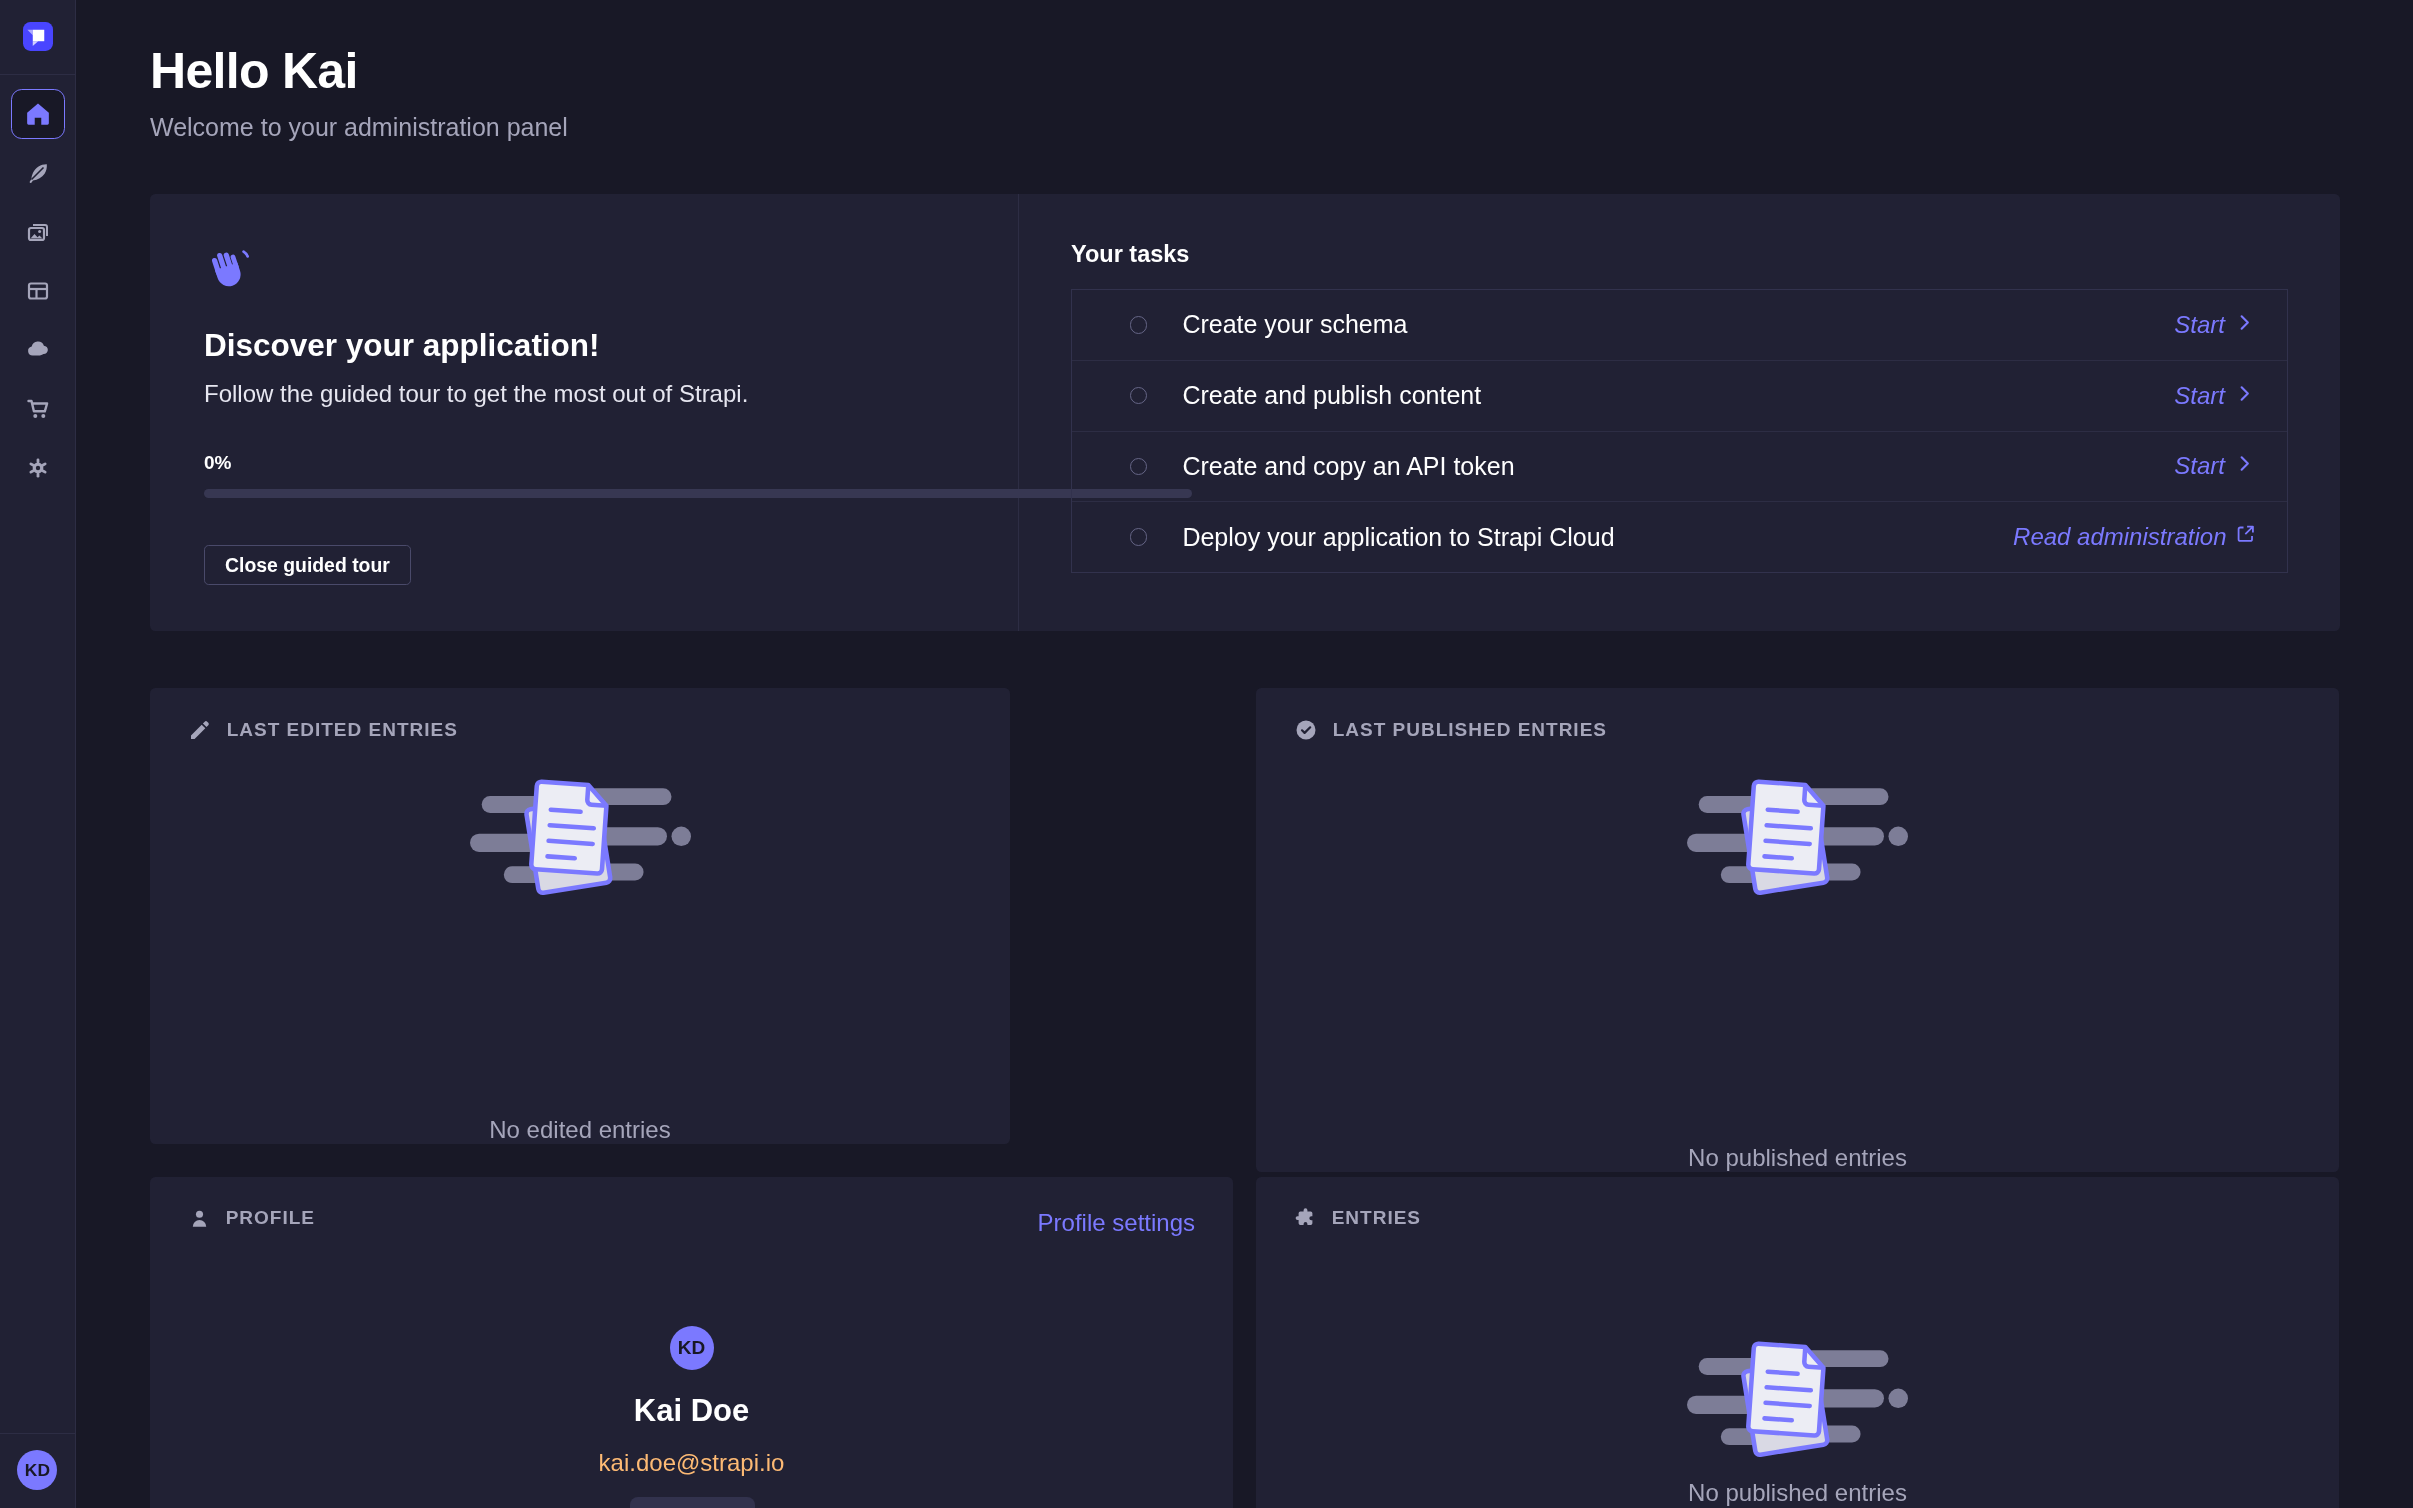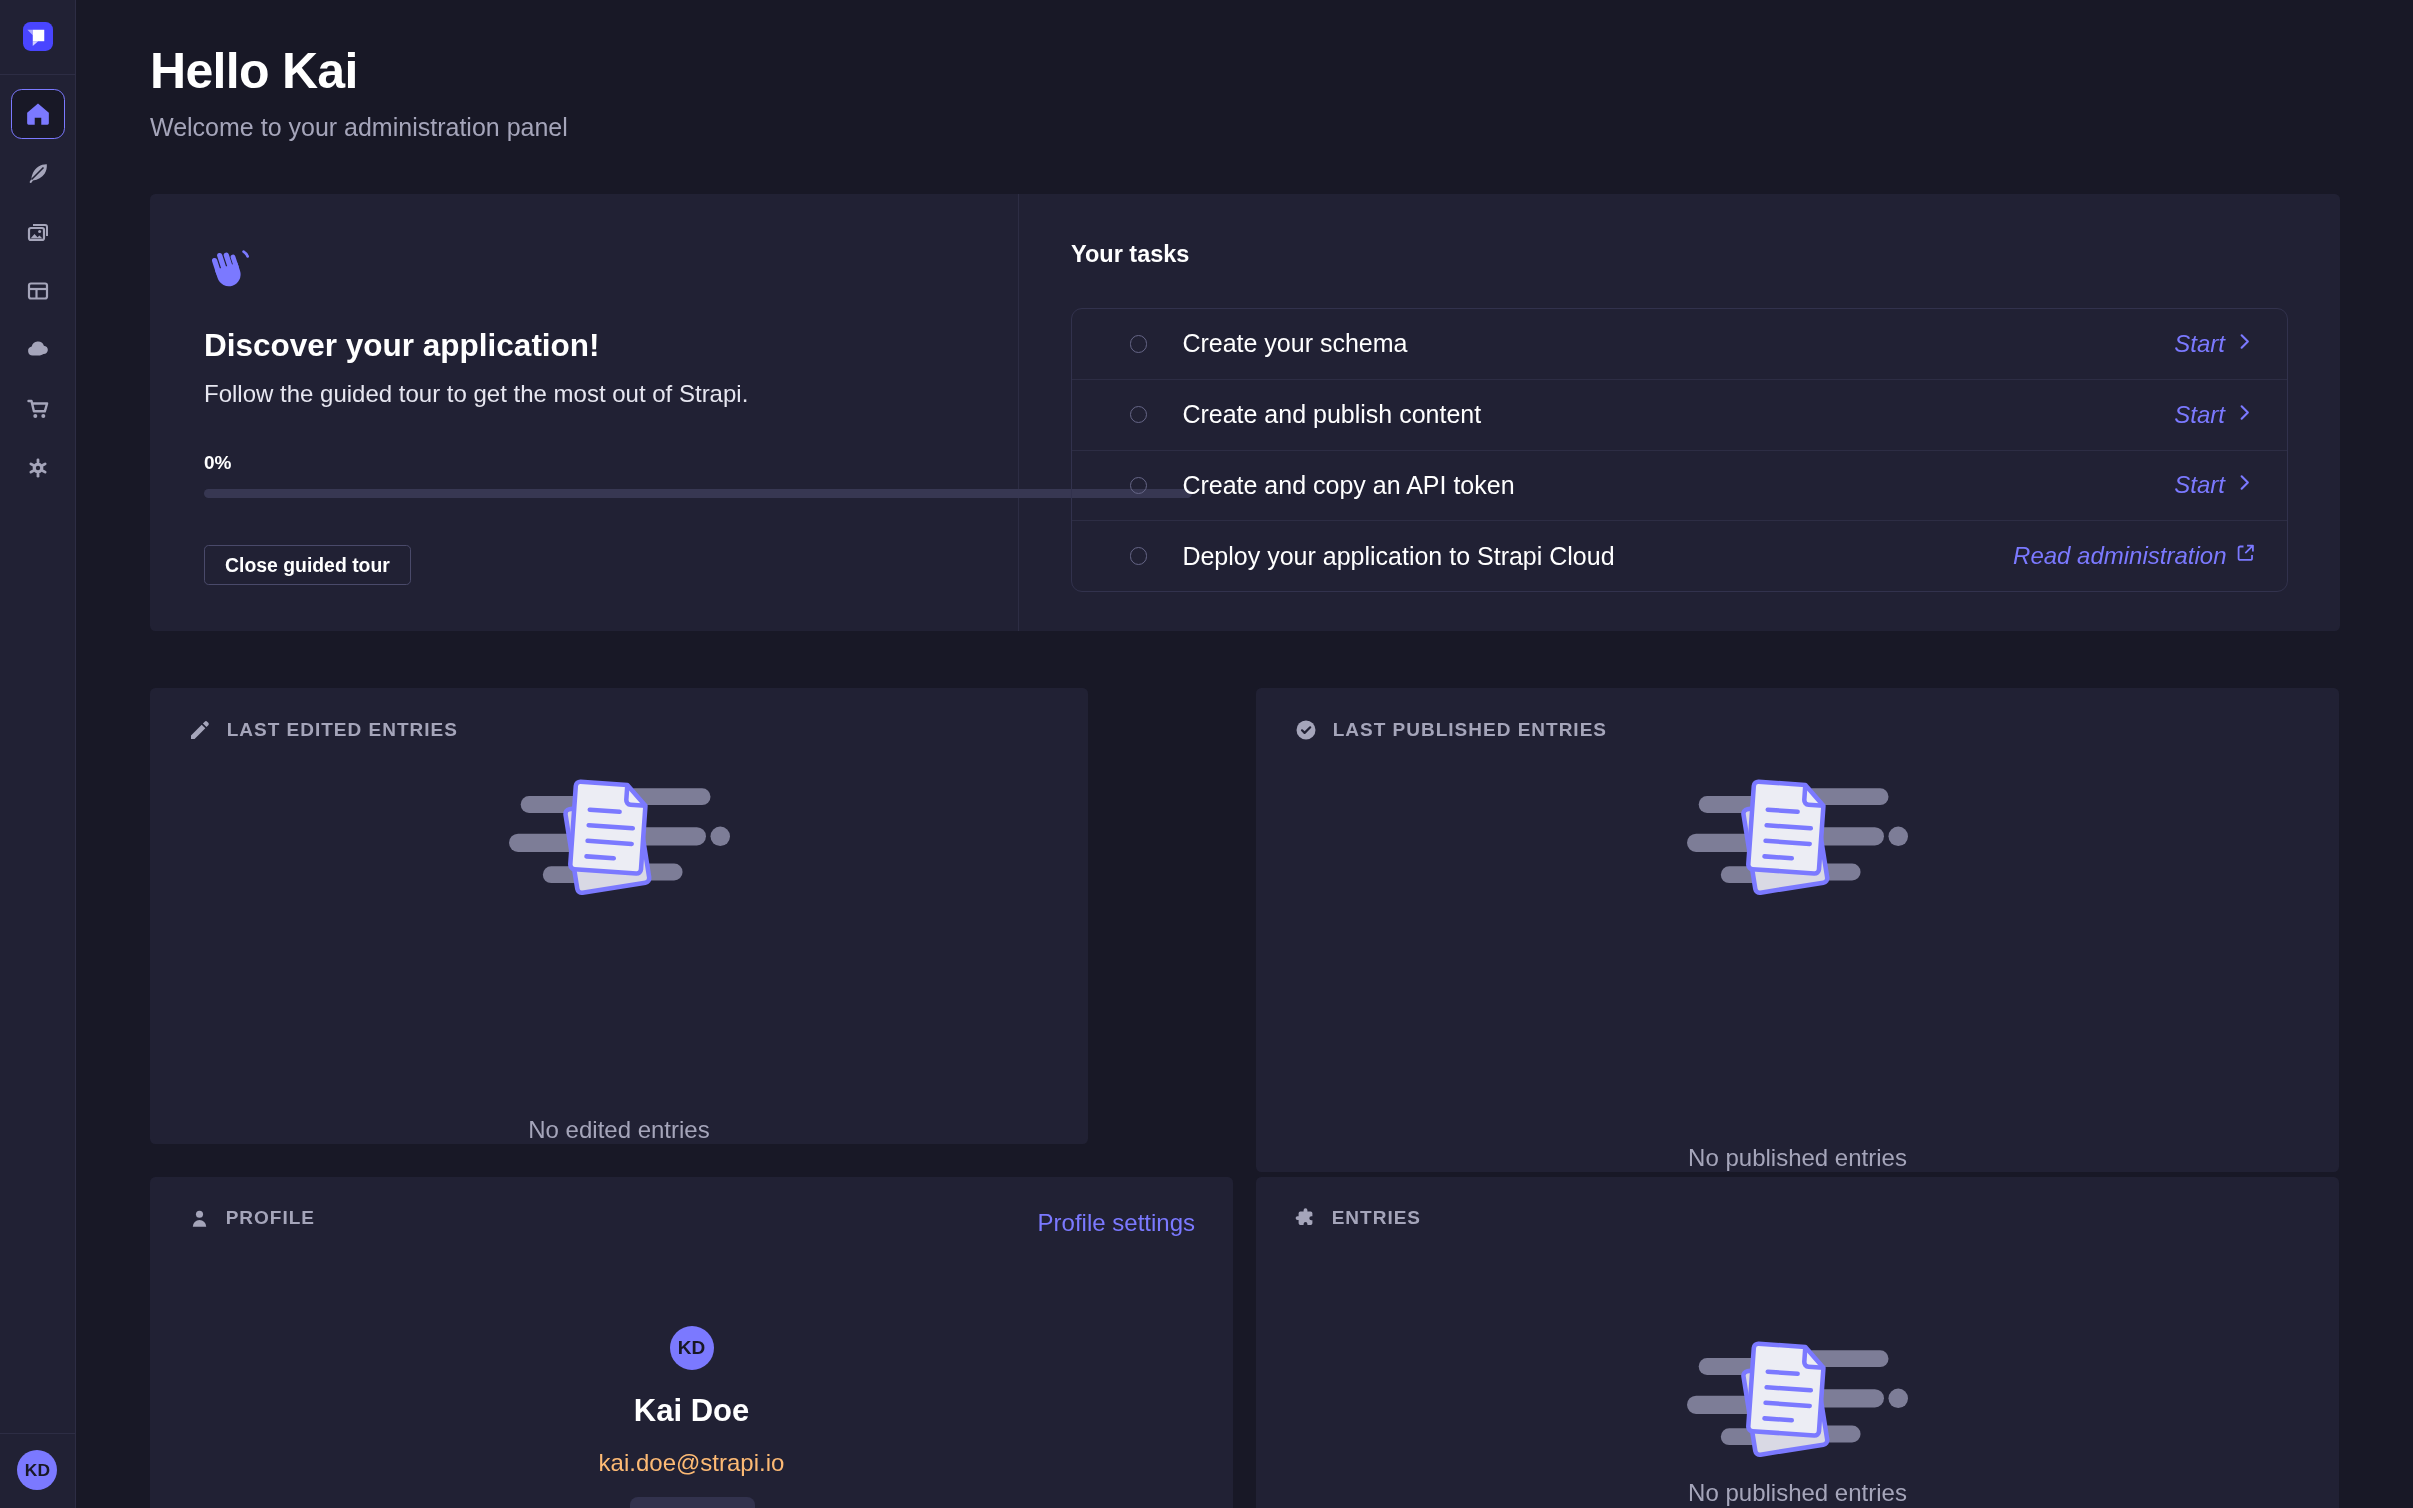--- a/index.html
+++ b/index.html
@@ -36,31 +36,31 @@
   .gt-title { margin-top:31px; font-size:31.5px; font-weight:bold; }
   .gt-sub   { margin-top:16px; font-size:24px; color:#e6e6f0; }
   .gt-pct   { margin-top:44px; font-size:19px; font-weight:600; }
   .gt-track { margin-top:14.7px; width:988px; height:9.4px; border-radius:4.7px; background:#373752; overflow:hidden; }
   .gt-fill  { height:100%; background:#7b79ff; border-radius:4.7px; width:0%; }
   .gt-btn   { margin-top:47px; display:inline-flex; align-items:center; height:40px; padding:0 20px;
               border:0.7px solid #4a4a6a; border-radius:4.7px; background:transparent; color:#ffffff;
               font-size:19.4px; font-weight:bold; font-family:inherit; }
 
   .tasks-heading { font-size:23.5px; font-weight:bold; }
-  .tasks-box { margin-top:40px; height:284px; border:0.7px solid #32324d; border-radius:11px;
+  .tasks-box { margin-top:21px; height:284px; border:0.7px solid #32324d; border-radius:0;
                display:flex; flex-direction:column; }
   .task-row { flex:1; display:flex; align-items:center; padding:0 31px 0 58px; }
   .task-row + .task-row { border-top:0.7px solid #2d2d44; }
   .task-circle { width:17.4px; height:17.4px; border:1.3px solid #666687; border-radius:50%;
                  margin-right:35px; flex:none; }
   .task-label { flex:1; font-size:25px; }
   .task-action { display:inline-flex; align-items:flex-start; gap:8px; color:#7b79ff;
                  font-size:24px; text-decoration:none;font-style:italic; }
 
-  .mid-left  { left:150px;  top:688px; width:938px; height:456px; }
+  .mid-left  { left:150px;  top:688px; width:860px; height:456px; }
   .mid-right { left:1256px; top:688px; width:1083px; height:484px; }
   .bot-left  { left:150px;  top:1177px; width:1083px; height:510px; }
   .bot-right { left:1256px; top:1177px; width:1083px; height:510px; }
 
   .card-header { position:absolute; left:38px; top:29.5px; display:flex; align-items:center; }
   .card-header .hlabel { margin-left:14.7px; font-size:19px; font-weight:600;
                           letter-spacing:1px; color:#a5a5ba; }
   .header-link { position:absolute; right:38px; top:32px; font-size:24px; color:#7b79ff;
                  text-decoration:none; }
 

